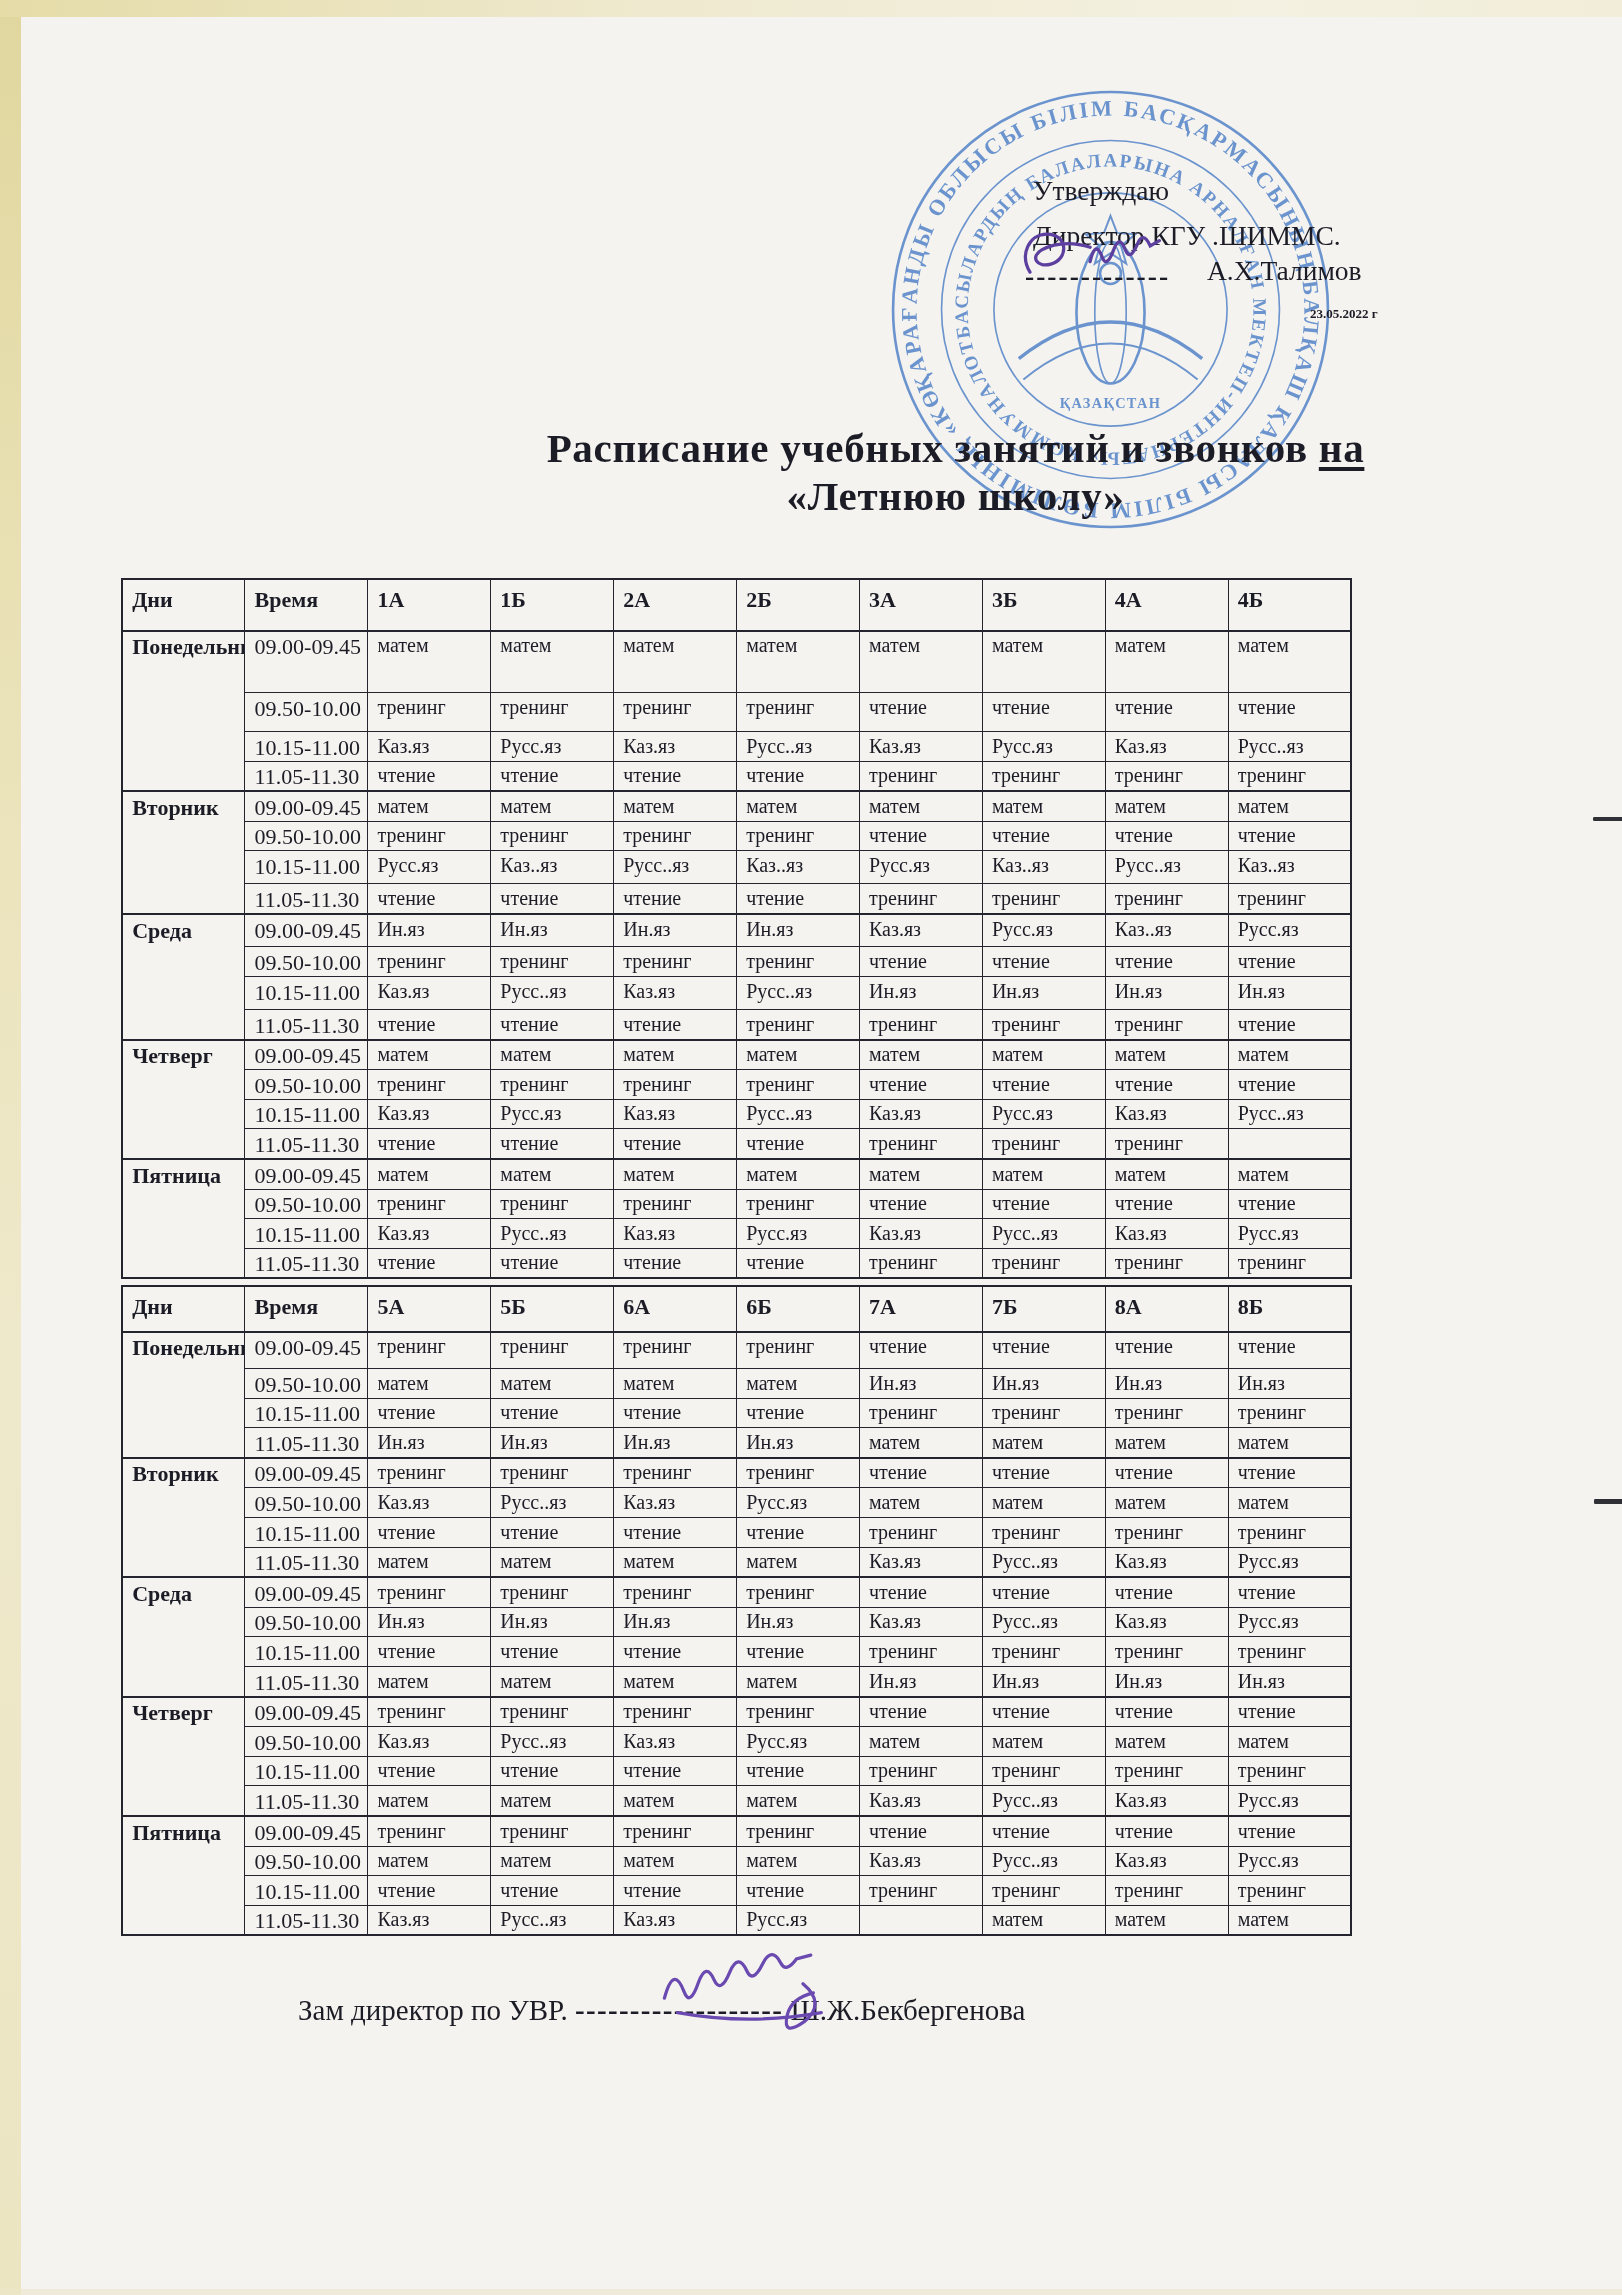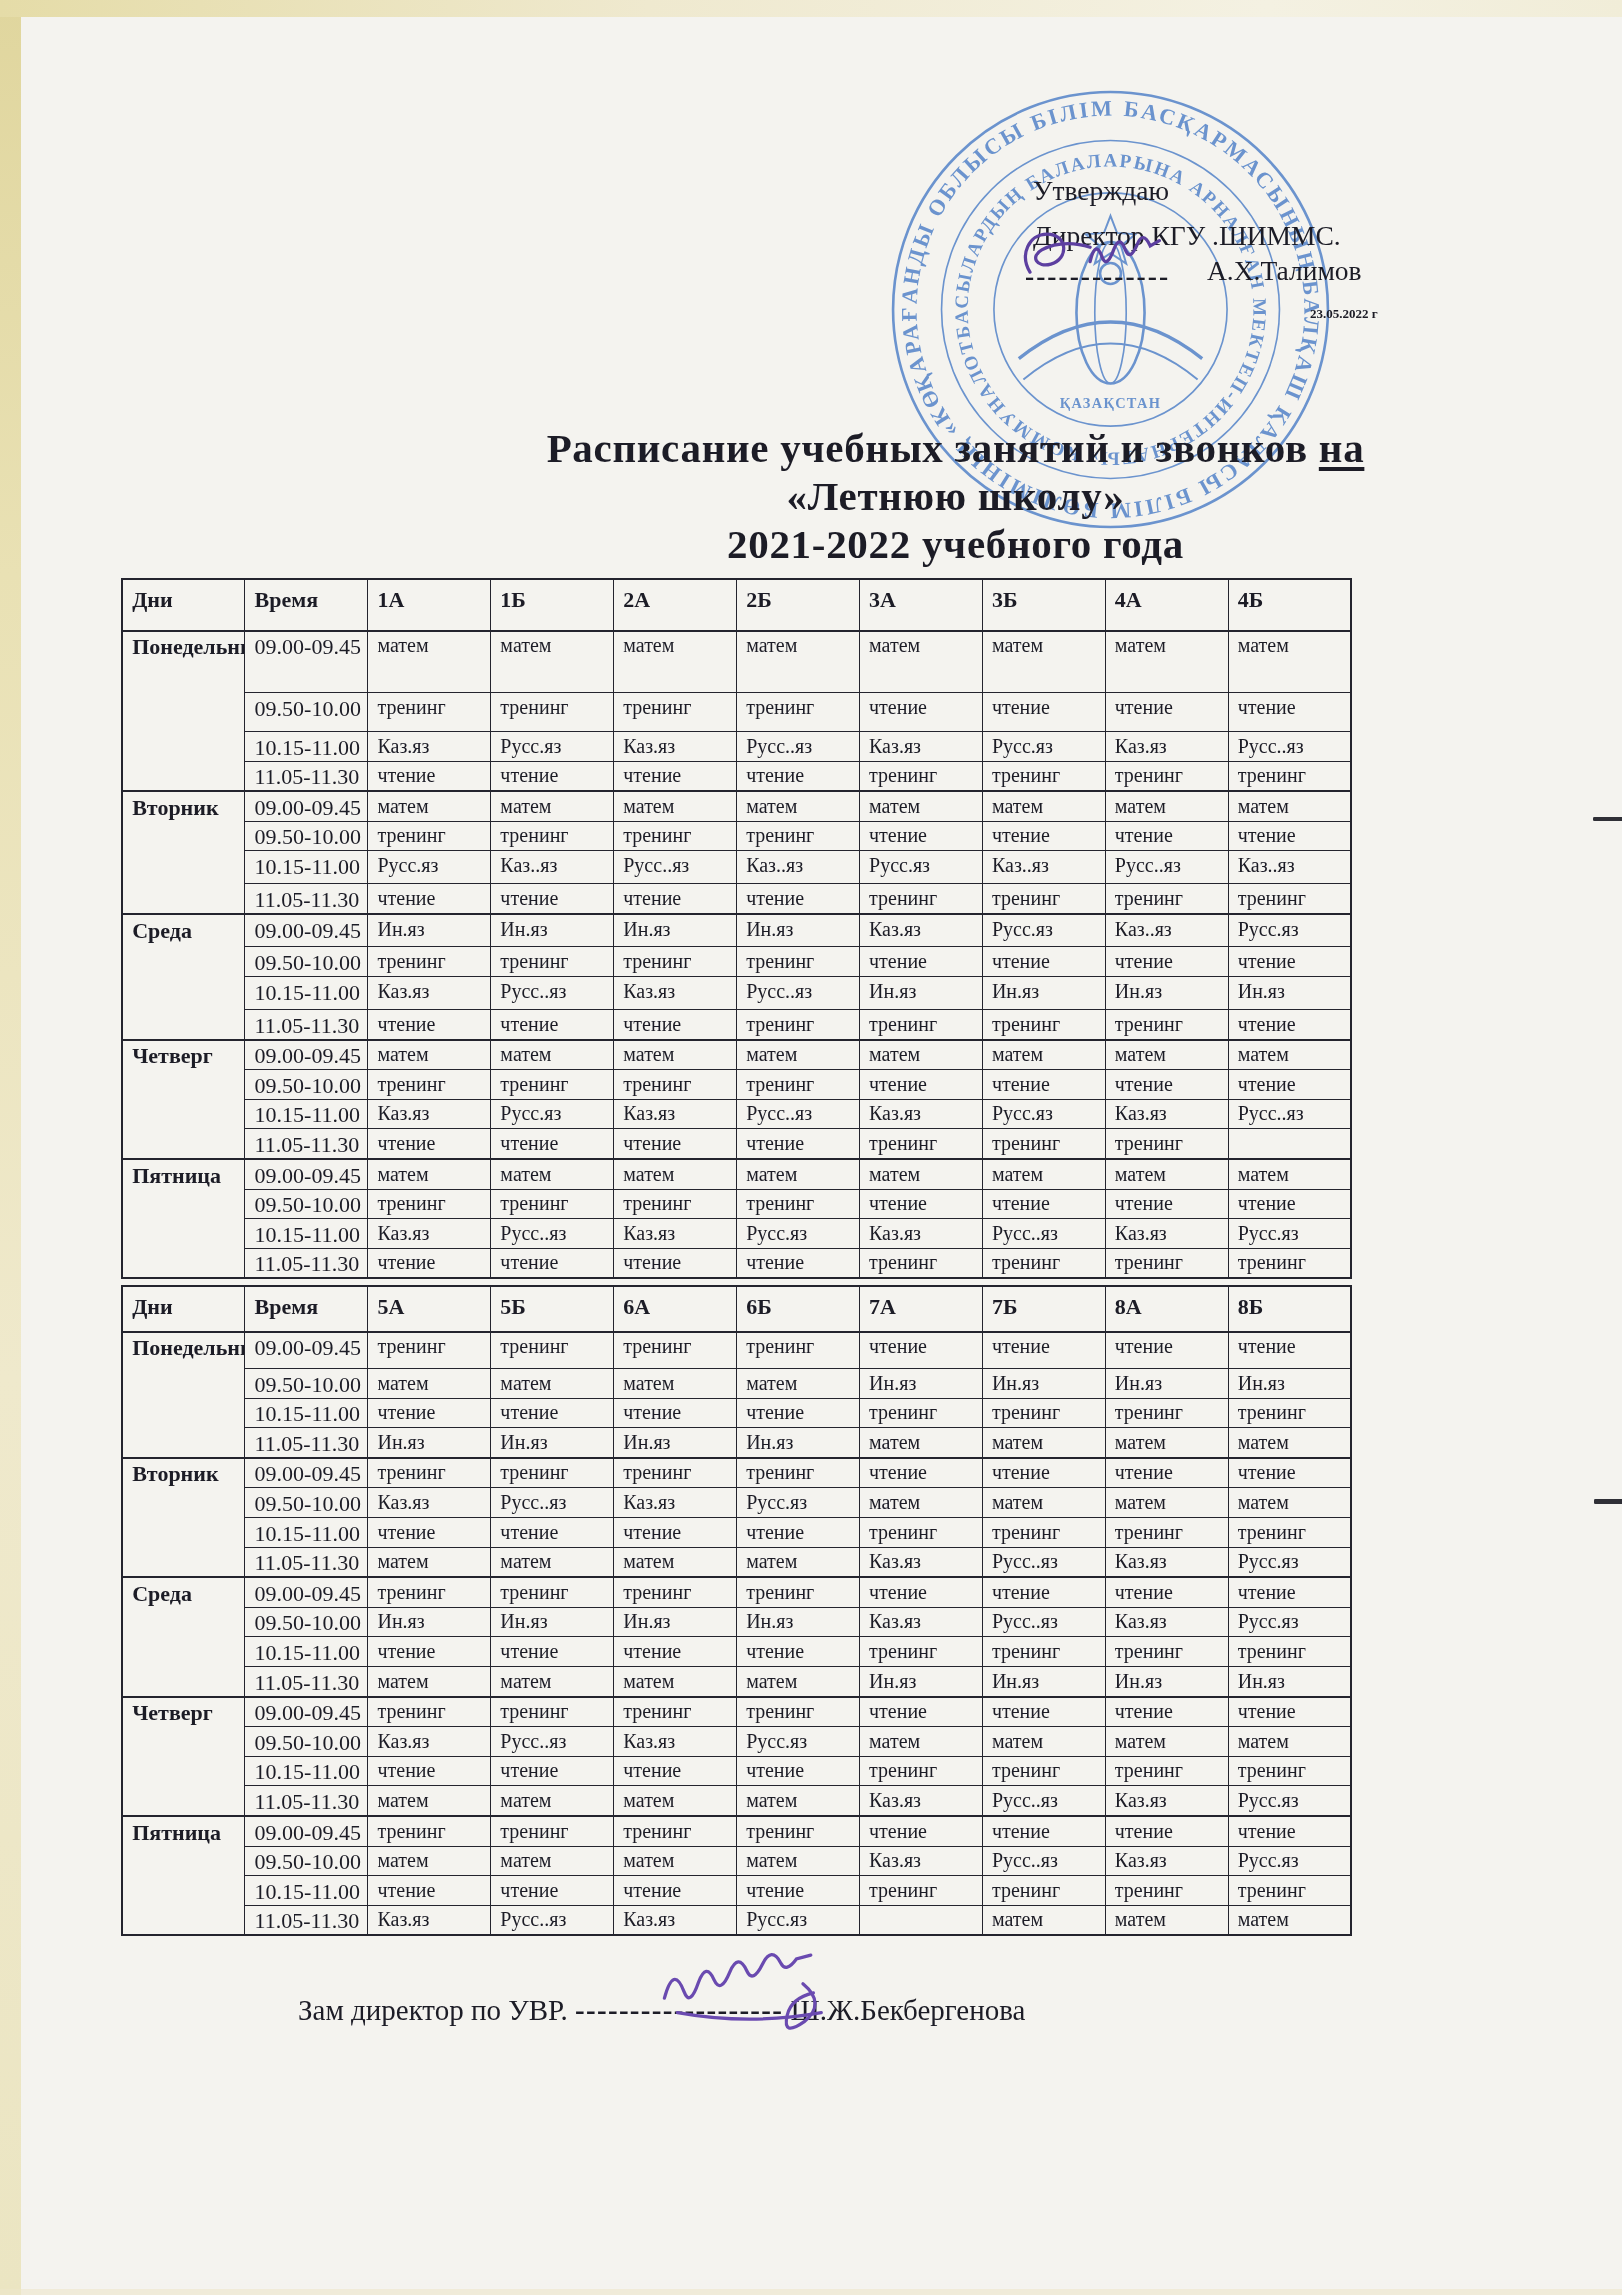--- a/index.html
+++ b/index.html
@@ -111,21 +111,20 @@
       <path d="M118,62 q8,-34 18,-8 q7,20 18,-10 q9,-24 18,0 q7,18 18,-8 q9,-22 20,2 l14,-8"></path>
     </g>
   </svg>
 
   <div class="title-block">
     <div class="title-line">
       <span>Расписание учебных занятий и звонков</span>
       <span class="u">на</span>
     </div>
     <div class="title-line">«Летнюю школу»</div>
-    <div class="title-line">2021-2022 учебного года</div>
   </div>
 
   <table class="sched" id="table1">
     <thead>
         <tr>
           <th>Дни</th>
           <th>Время</th>
           <th>1А</th>
           <th>1Б</th>
           <th>2А</th>

